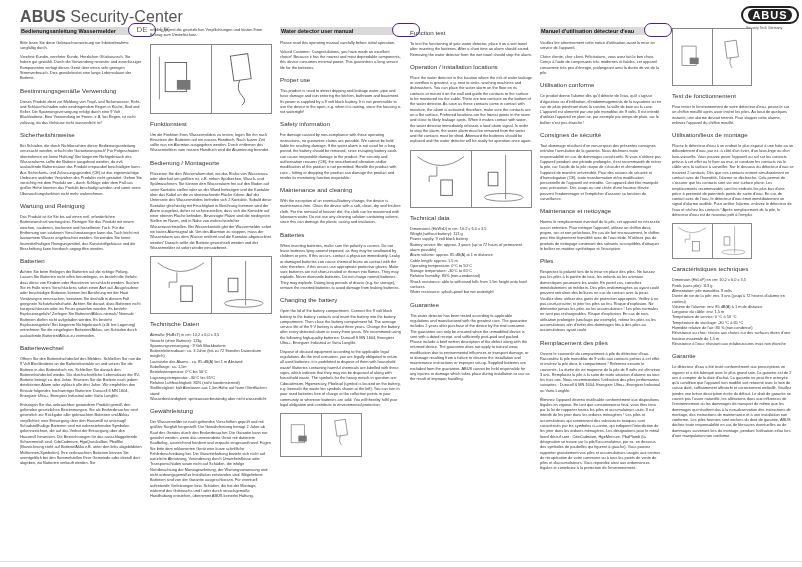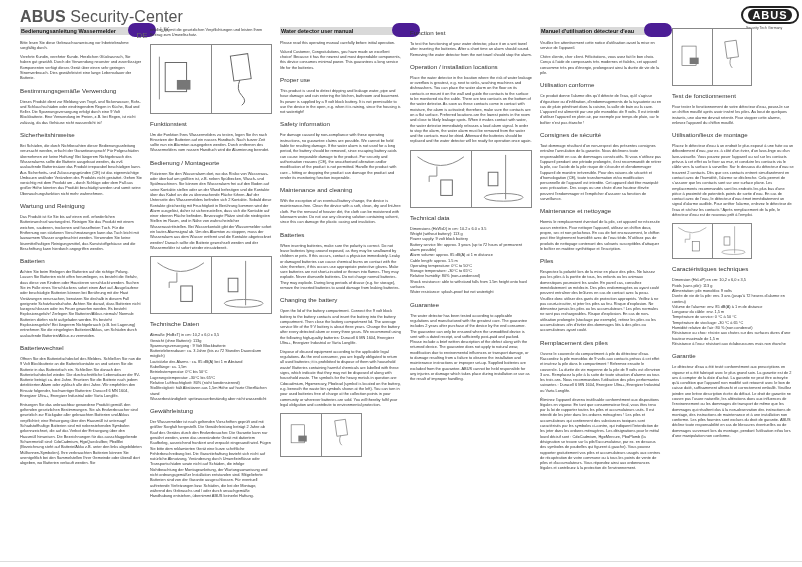--- a/index.html
+++ b/index.html
@@ -7,21 +7,21 @@
   body { position: relative; font-family: "Liberation Sans", sans-serif; color: #222; }
   .brand { position: absolute; left: 20px; top: 8px; font-size: 16px; color: #555; letter-spacing: 0.1px; }
   .brand b { font-weight: bold; color: #555; }
   .logo { position: absolute; left: 741px; top: 6px; width: 58px; height: 18px; border: 2px solid #222; border-radius: 9px; display: flex; align-items: center; justify-content: center; }
   .logo span { font-weight: bold; font-size: 11px; letter-spacing: 1px; color: #fff; background: #222; border-radius: 6px; padding: 0 4px; line-height: 12px; }
   .logo-sub { position: absolute; left: 746px; top: 26px; font-size: 3.5px; color: #444; }
   .col { position: absolute; top: 27px; width: 122px; font-size: 3.9px; line-height: 5.3px; color: #333; }
   .col p { margin-bottom: 3.5px; }
   .col h3 { font-size: 6.2px; font-weight: normal; color: #333; margin: 6px 0 5px; line-height: 7px; }
   .hdr { background: #d9d9d9; font-weight: bold; font-size: 5.5px; line-height: 8px; padding-left: 1px; margin-bottom: 5px; color: #111; position: relative; }
-  .lang { position: absolute; top: -4px; width: 28px; height: 14px; border: 7px solid #4c1d95; border-radius: 7px; background: #fff; font-size: 8px; font-weight: normal; color: #666; text-align: center; line-height: 12px; }
+  .lang { position: absolute; top: -4px; width: 28px; height: 14px; border: 1px solid #4c1d95; border-radius: 7px; background: #fff; font-size: 8px; font-weight: normal; color: #666; text-align: center; line-height: 12px; }
   .lang2 { position: absolute; top: -1px; font-size: 7px; color: #888; font-weight: normal; }
   .fig { border: 1px solid #888; display: flex; height: 70px; margin: 6px 0 6px 0; }
   .fig .cell { flex: 1; position: relative; }
   .fig .cell + .cell { border-left: 1px solid #888; }
   .fig svg { position: absolute; left: 0; top: 0; width: 100%; height: 100%; }
   .fig.small { height: 58px; }
   .footer-line { position: absolute; left: 0; right: 0; top: 561px; height: 1px; background: #ddd; }
 </style>
 </head>
 <body>

